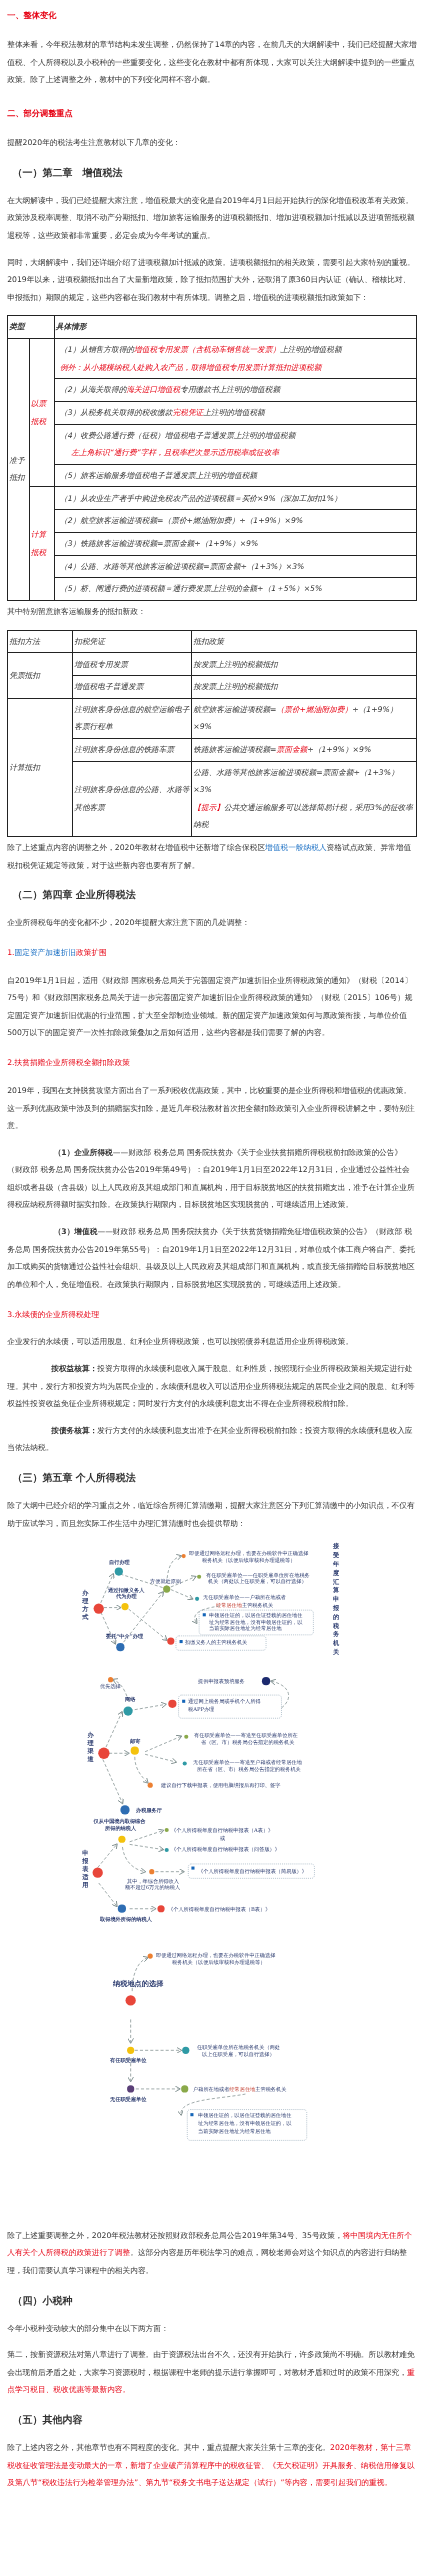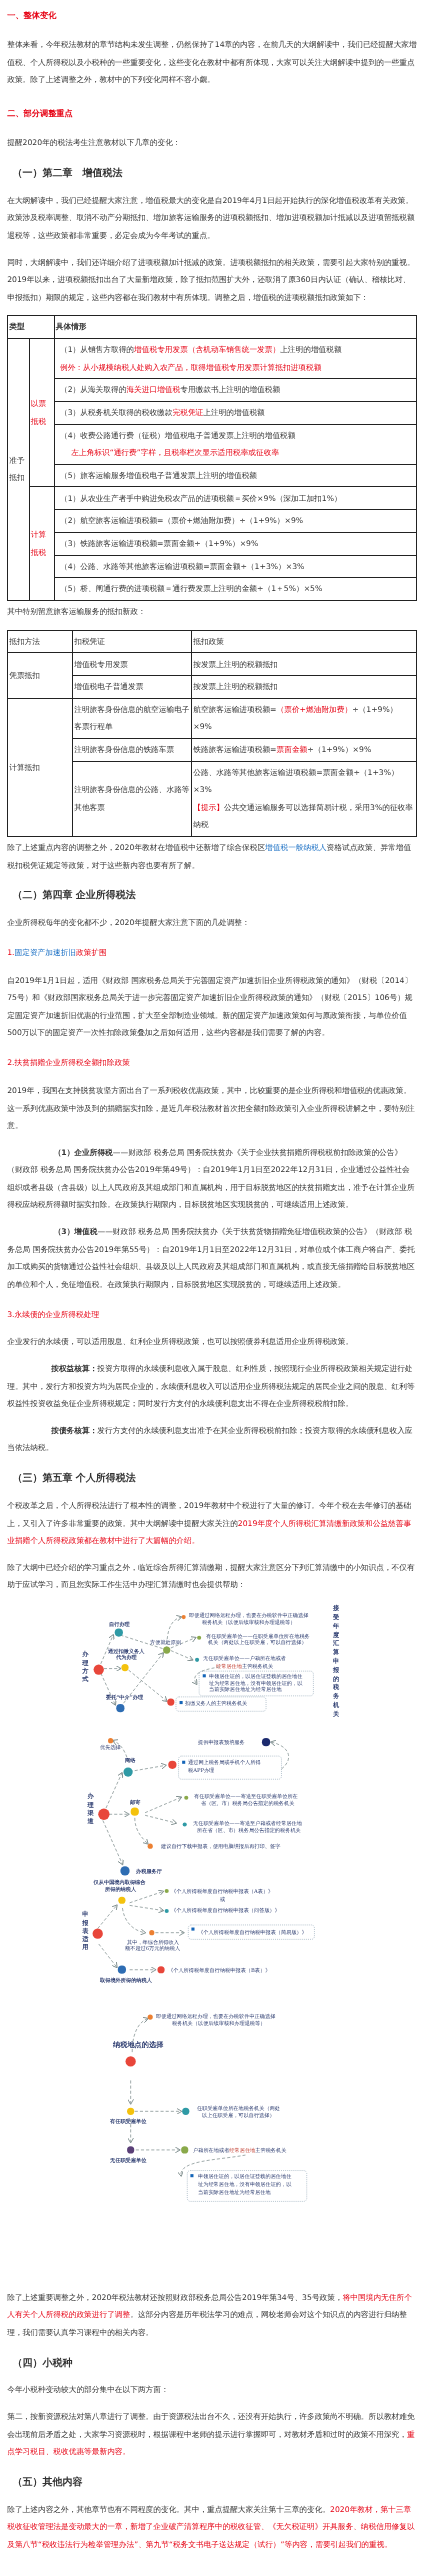--- a/index.html
+++ b/index.html
@@ -13,21 +13,21 @@
   .article { padding: 3.1px 7.2px 10.3px 7.2px; }
   p { margin: 0; line-height: 17.5px; font-size: 7.7px; }
   .mt { margin-top: 9.3px; }
   .sec-title { color: #e60012; font-weight: bold; font-size: 8.2px; line-height: 15.5px; margin: 5.2px 0 12.4px 0; }
   .sub-title { font-weight: bold; font-size: 10px; line-height: 15.5px; margin: 13.4px 0 11.3px 5.2px; color: #333; }
   .item-title { color: #e60012; font-size: 7.7px; line-height: 15.5px; margin: 13.4px 0 11.3px 0; }
   .red { color: #e60012; }
   .blue { color: #1a6fc4; font-family: Liberation Serif, serif; }
   b { font-weight: bold; margin-left: 44px; }
 
-  table.t { border-collapse: collapse; width: 100%; margin: 9.3px 0 0 0; font-size: 7.7px; }
+  table.t { border-collapse: collapse; width: 100%; margin: 9.3px 0 0 0; font-size: 7.7px; font-style: italic; }
   table.t td { border: 0.8px solid #222; padding: 2.1px 1px; vertical-align: middle; line-height: 17.5px; }
   table.t1 td { border-width: 0.8px; }
   table.t1 td.c1 { width: 21.6px; }
   table.t1 td.c2 { width: 25px; color: #e60012; }
   table.t1 td.c3 { padding-left: 5.2px; }
   table.t2 td.c1 { width: 65px; }
   table.t2 td.c2 { width: 119px; }
 
   .diagram { position: relative; width: 278px; margin: 15.5px auto 5.2px auto; color: #2a3a6e; font-family: "DejaVu Serif", serif; }
   .diagram svg { display: block; }
@@ -138,21 +138,20 @@
   <p>2019年，我国在支持脱贫攻坚方面出台了一系列税收优惠政策，其中，比较重要的是企业所得税和增值税的优惠政策。这一系列优惠政策中涉及到的捐赠据实扣除，是近几年税法教材首次把全额扣除政策引入企业所得税讲解之中，要特别注意。</p>
   <p class="mt">&nbsp;<b>（1）企业所得税</b><span>——财政部 税务总局 国务院扶贫办《关于企业扶贫捐赠所得税税前扣除政策的公告》（财政部 税务总局 国务院扶贫办公告2019年第49号）：自2019年1月1日至2022年12月31日，企业通过公益性社会组织或者县级（含县级）以上人民政府及其组成部门和直属机构，用于目标脱贫地区的扶贫捐赠支出，准予在计算企业所得税应纳税所得额时据实扣除。在政策执行期限内，目标脱贫地区实现脱贫的，可继续适用上述政策。</span></p>
   <p class="mt">&nbsp;<b>（3）增值税</b><span>——财政部 税务总局 国务院扶贫办《关于扶贫货物捐赠免征增值税政策的公告》（财政部 税务总局 国务院扶贫办公告2019年第55号）：自2019年1月1日至2022年12月31日，对单位或个体工商户将自产、委托加工或购买的货物通过公益性社会组织、县级及以上人民政府及其组成部门和直属机构，或直接无偿捐赠给目标脱贫地区的单位和个人，免征增值税。在政策执行期限内，目标脱贫地区实现脱贫的，可继续适用上述政策。</span></p>
 
   <div class="item-title">3.永续债的企业所得税处理</div>
   <p>企业发行的永续债，可以适用股息、红利企业所得税政策，也可以按照债券利息适用企业所得税政策。</p>
   <p class="mt"><b>按权益核算：</b><span>投资方取得的永续债利息收入属于股息、红利性质，按照现行企业所得税政策相关规定进行处理。其中，发行方和投资方均为居民企业的，永续债利息收入可以适用企业所得税法规定的居民企业之间的股息、红利等权益性投资收益免征企业所得税规定；同时发行方支付的永续债利息支出不得在企业所得税税前扣除。</span></p>
   <p class="mt"><b>按债务核算：</b><span>发行方支付的永续债利息支出准予在其企业所得税税前扣除；投资方取得的永续债利息收入应当依法纳税。</span></p>
 
   <div class="sub-title">（三）第五章 个人所得税法</div>
-  <p><span>个税改革之后，个人所得税法进行了根本性的调整，2019年教材中个税进行了大量的修订。今年个税在去年修订的基础上，又引入了许多非常重要的政策。其中大纲解读中提醒大家关注的</span><span class="red">2019年度个人所得税汇算清缴新政策和公益慈善事业捐赠个人所得税政策都在教材中进行了大篇幅的介绍。</span></p>
   <p class="mt">除了大纲中已经介绍的学习重点之外，临近综合所得汇算清缴期，提醒大家注意区分下列汇算清缴中的小知识点，不仅有助于应试学习，而且您实际工作生活中办理汇算清缴时也会提供帮助：</p>
 
   <div class="diagram">
     <svg width="278" height="670" viewBox="0 0 540 1300" xmlns="http://www.w3.org/2000/svg">
       <defs>
         <marker id="arr" markerWidth="8" markerHeight="8" refX="6" refY="4" orient="auto">
           <path d="M0,0 L7,4 L0,8" fill="none" stroke="#7a8a8a" stroke-width="1.2"></path>
         </marker>
       </defs>
       <g stroke="#7a8a8a" stroke-width="1.4" stroke-dasharray="6,4" fill="none">

